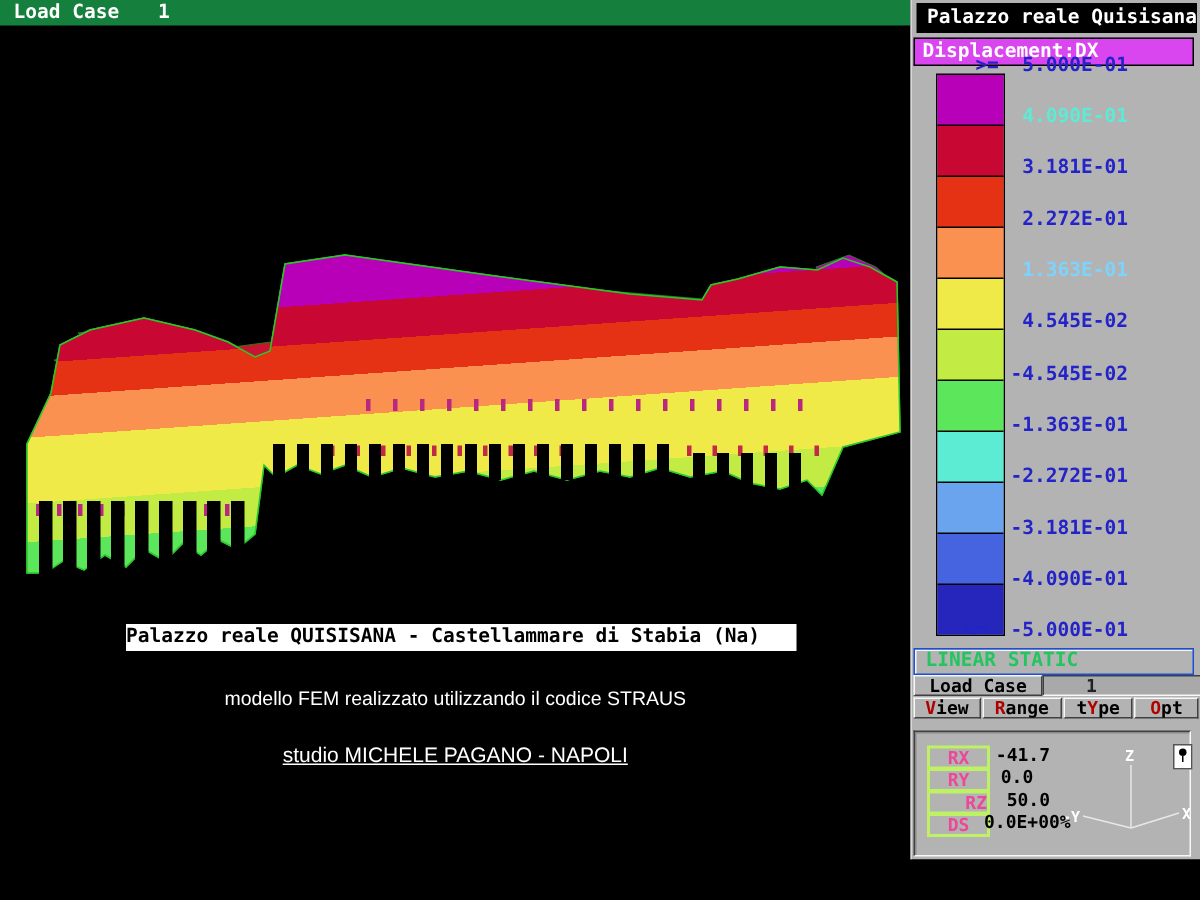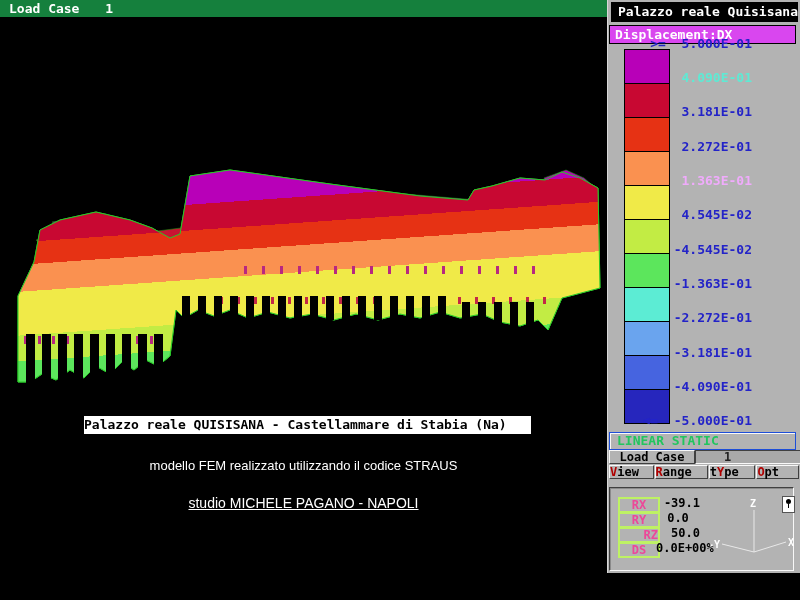--- a/index.html
+++ b/index.html
@@ -34,21 +34,21 @@
                  box-shadow:inset 1px 1px 0 #f8f8f8;color:#22c55e;font-weight:bold;font-size:13px;
                  line-height:16px;padding-left:7px;}
   #loadcase-btn{position:absolute;left:2px;top:450px;width:84px;height:12px;
                 border:1px solid;border-color:#f8f8f8 #404040 #404040 #f8f8f8;
                 font-weight:bold;font-size:12px;line-height:12px;text-align:center;color:#000;}
   #loadcase-val{position:absolute;left:88px;top:450px;width:107px;height:12px;
                 border:1px solid;border-color:#404040 #f8f8f8 #f8f8f8 #404040;background:#a9a9a9;
                 font-weight:bold;font-size:12px;line-height:12px;color:#222;padding-left:28px;box-sizing:content-box;}
   #menu-btns{position:absolute;left:2px;top:465px;width:190px;height:14px;display:flex;gap:1px;}
   .menu-btn{height:12px;border:1px solid;border-color:#f8f8f8 #404040 #404040 #f8f8f8;
-            font-weight:bold;font-size:12px;line-height:12px;color:#000;cursor:default;}
+            font-weight:bold;font-size:12px;line-height:12px;text-align:center;color:#000;cursor:default;}
   .hotkey{font-weight:bold;}
   #view-info{position:absolute;left:2px;top:487px;width:183px;height:82px;
              border:1px solid;border-color:#404040 #f8f8f8 #f8f8f8 #404040;box-shadow:inset 1px 1px 0 #8a8a8a;}
   .vi-label{position:absolute;left:8px;width:38px;height:12px;border:2px solid #bef264;
             color:#ec4899;font-weight:bold;font-size:12px;line-height:12px;text-align:center;}
   .vi-value{position:absolute;height:13px;color:#000;font-weight:bold;font-size:12px;line-height:13px;
             white-space:nowrap;}
   #triad{position:absolute;left:98px;top:6px;}
   #pin-icon{position:absolute;left:172px;top:8px;width:11px;height:15px;background:#fff;border:1px solid #555;}
   #pin-icon .bulb{position:absolute;left:3px;top:2px;width:5px;height:5px;border-radius:50%;background:#000;}
@@ -221,21 +221,21 @@
         <div class="swatch" style="background: rgb(92, 236, 212);"></div>
         <div class="swatch" style="background: rgb(106, 164, 238);"></div>
         <div class="swatch" style="background: rgb(70, 100, 224);"></div>
         <div class="swatch" style="background: rgb(38, 38, 189);"></div>
       </div>
     <div id="legend-labels">
         <div class="legend-label" style="top: 37px; color: rgb(35, 35, 200);">&gt;=  5.000E-01</div>
         <div class="legend-label" style="top: 71px; color: #5eead4;">4.090E-01</div>
         <div class="legend-label" style="top: 105px; color: rgb(35, 35, 200);">3.181E-01</div>
         <div class="legend-label" style="top: 140px; color: rgb(35, 35, 200);">2.272E-01</div>
-        <div class="legend-label" style="top: 174px; color: #f0abfc;">1.363E-01</div>
+        <div class="legend-label" style="top: 174px; color: #7dd3fc;">1.363E-01</div>
         <div class="legend-label" style="top: 208px; color: rgb(35, 35, 200);">4.545E-02</div>
         <div class="legend-label" style="top: 243px; color: rgb(35, 35, 200);">-4.545E-02</div>
         <div class="legend-label" style="top: 277px; color: rgb(35, 35, 200);">-1.363E-01</div>
         <div class="legend-label" style="top: 311px; color: rgb(35, 35, 200);">-2.272E-01</div>
         <div class="legend-label" style="top: 346px; color: rgb(35, 35, 200);">-3.181E-01</div>
         <div class="legend-label" style="top: 380px; color: rgb(35, 35, 200);">-4.090E-01</div>
         <div class="legend-label" style="top: 414px; color: rgb(35, 35, 200);">&lt;=  -5.000E-01</div>
       </div>
 
     <div id="linear-static">LINEAR STATIC</div>
@@ -255,21 +255,21 @@
         <path d="M46,58 L46,16 M46,58 L14,50 M46,58 L78,48" stroke="#e8e8e8" stroke-width="1" fill="none"></path>
         <text id="ax-up" x="42" y="13" font-size="10" font-weight="bold" fill="#ffffff" font-family="DejaVu Sans Mono,monospace">Z</text>
         <text id="ax-left" x="0" y="54" font-size="10" font-weight="bold" fill="#ffffff" font-family="DejaVu Sans Mono,monospace">-Y</text>
         <text id="ax-right" x="80" y="52" font-size="10" font-weight="bold" fill="#ffffff" font-family="DejaVu Sans Mono,monospace">X</text>
       </svg>
       <div id="pin-icon">
         <div class="bulb"></div>
           <div class="stem"></div>
       </div>
     <div class="vi-label" style="top: 9px;">RX</div>
-        <div class="vi-value" style="top: 9px; left: 46px; width: 44px; text-align: right;">-39.1</div>
+        <div class="vi-value" style="top: 9px; left: 46px; width: 44px; text-align: right;">-41.7</div>
         <div class="vi-label" style="top: 24px;">RY</div>
         <div class="vi-value" style="top: 24px; left: 46px; width: 44px; text-align: center;">0.0</div>
         <div class="vi-label" style="top: 39px; text-align: right;">RZ</div>
         <div class="vi-value" style="top: 39px; left: 46px; width: 44px; text-align: right;">50.0</div>
         <div class="vi-label" style="top: 54px;">DS</div>
         <div class="vi-value" style="top: 54px; left: 46px; width: 66px; text-align: left;">0.0E+00%</div>
       </div>
 
     <div id="panel-bottom-black"></div>
   </div>

